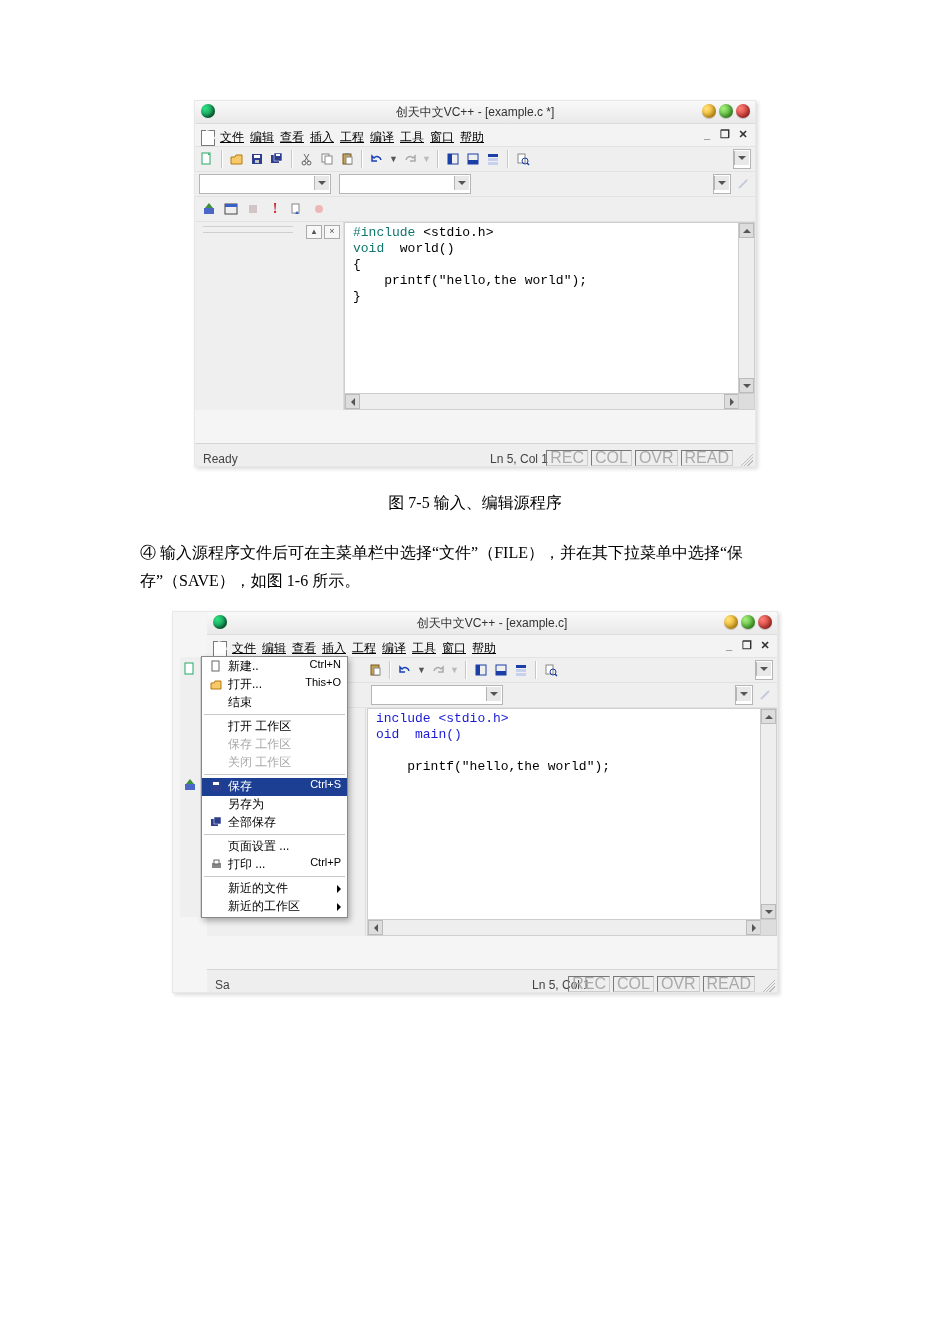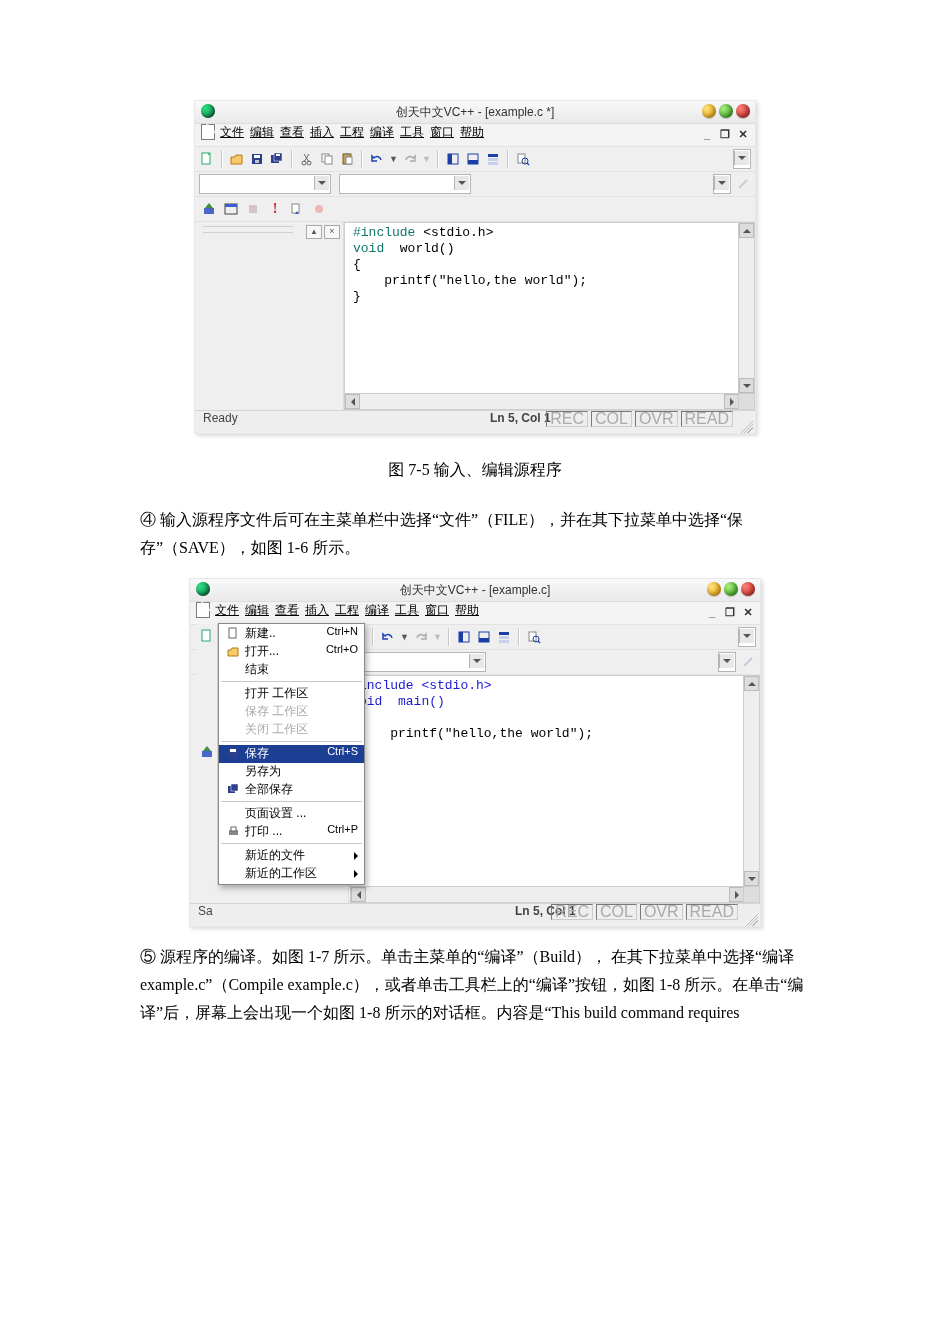--- a/index.html
+++ b/index.html
@@ -25,21 +25,21 @@
   }
   
   .ide-window {
     margin: 10px auto 8px auto;
     background: #f5f5f5;
     box-shadow: 2px 2px 4px rgba(0,0,0,0.15);
     border: 1px solid rgba(0,0,0,0.05);
     position: relative;
   }
   .ide1 { width: 560px; }
-  .ide2 { width: 570px; }
+  .ide2 { width: 570px; padding-left: 34px; }
 
   .title-bar {
     position: relative;
     height: 22px;
     background: linear-gradient(#f9f9f9, #e9e9e9);
     text-align: center;
     font-family: Arial, sans-serif;
     font-size: 12px;
     color: #333;
     line-height: 22px;
@@ -62,21 +62,21 @@
     width: 14px; height: 14px;
     border-radius: 50%;
     box-shadow: inset -2px -2px 4px rgba(0,0,0,0.35), 0 1px 1px rgba(0,0,0,0.2);
   }
   .dot.min { background: radial-gradient(circle at 30% 30%, #ffe27a, #f0a300); }
   .dot.max { background: radial-gradient(circle at 30% 30%, #a7ef7c, #2fa31a); }
   .dot.close { background: radial-gradient(circle at 30% 30%, #ff8078, #c5221c); }
 
   .menu-line {
     display: flex;
-    align-items: flex-start;
+    align-items: flex-end;
     height: 22px;
     padding: 0 6px;
     font-family: "SimSun", Arial, sans-serif;
     font-size: 12px;
     border-bottom: 1px solid #e2e2e2;
     background: #f3f3f3;
     position: relative;
   }
   .menu-line .doc-icon {
     width: 12px; height: 14px;
@@ -272,31 +272,32 @@
   }
   .hscroll .left::after { border-right:4px solid #555; }
   .hscroll .right::after { border-left:4px solid #555; }
   .edit-area .corner {
     position:absolute; right:0; bottom:0; width:15px; height:15px;
     background:#ddd; border-left:1px solid #ccc; border-top:1px solid #ccc;
   }
 
   .status-bar {
     display: flex;
-    align-items: flex-start;
+    align-items: flex-end;
     height: 22px;
     background: #eeeeee;
     border-top: 1px solid #d5d5d5;
     font-family: Arial, sans-serif;
     font-size: 12px;
     color: #444;
     position: relative;
+    margin-top: 33px;
   }
   .status-bar .sl { padding-left: 8px; }
-  .status-bar .sc { position: absolute; left: 295px; font-weight: bold; }
+  .status-bar .sc { position: absolute; left: 295px; }
   .status-bar .inds { position: absolute; right: 22px; display: flex; gap: 3px; }
   .status-bar .ind {
     font-size: 16px; color: #aaa;
     border: 1px inset #ccc;
     padding: 0 3px;
     line-height: 14px;
   }
   .status-bar .grip {
     position: absolute; right: 2px; bottom: 0;
     width: 16px; height: 16px;
@@ -733,21 +734,21 @@
         <span class="dm-label">新建..</span>
         <span class="dm-accel">Ctrl+N</span>
       </div>
       <div class="dm-item">
         <span class="dm-icon">
             <svg width="13" height="13">
               <path d="M1 5 L4 5 L5 3 L11 3 L11 11 L1 11 Z" fill="#f7c96b" stroke="#b47a0f"></path>
             </svg>
           </span>
         <span class="dm-label">打开...</span>
-        <span class="dm-accel">Ctrl+O</span>
+        <span class="dm-accel">This+O</span>
       </div>
       <div class="dm-item">
         <span class="dm-icon"></span>
         <span class="dm-label">结束</span>
       </div>
       <div class="dm-sep"></div>
       <div class="dm-item">
         <span class="dm-icon"></span>
         <span class="dm-label">打开 工作区</span>
       </div>
@@ -818,14 +819,13 @@
         <span class="ind">REC</span>
         <span class="ind">COL</span>
         <span class="ind">OVR</span>
         <span class="ind">READ</span>
       </div>
       <span class="grip"></span>
     </div>
   </div>
 
 
-  <p class="body-text">⑤ 源程序的编译。如图 1-7 所示。单击主菜单的“编译”（Build）， 在其下拉菜单中选择“编译 example.c”（Compile example.c），或者单击工具栏上的“编译”按钮，如图 1-8 所示。在单击“编译”后，屏幕上会出现一个如图 1-8 所示的对话框。内容是“This build command requires</p>
 </div>
 
 </body></html>

